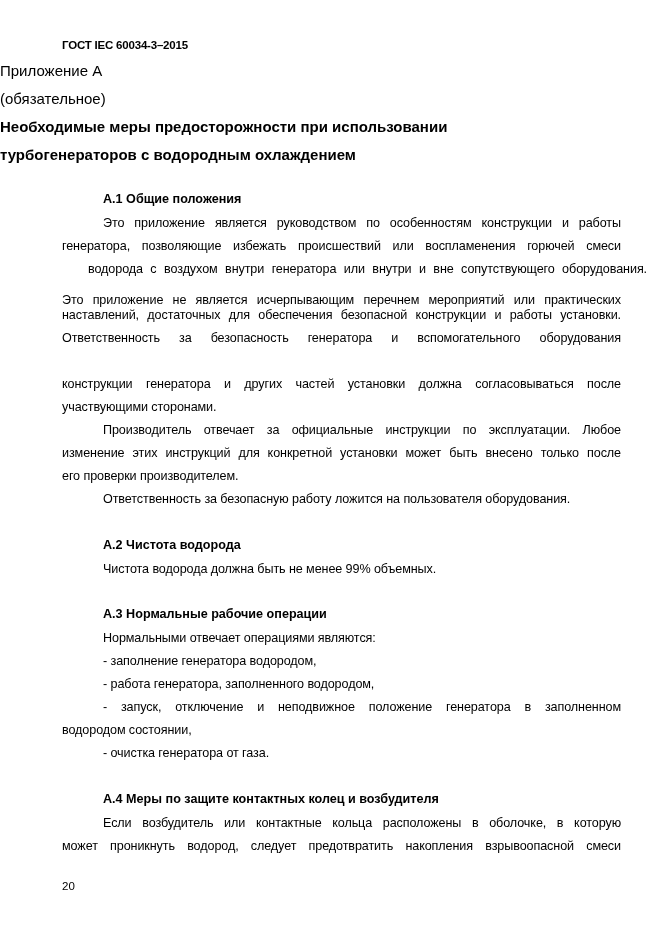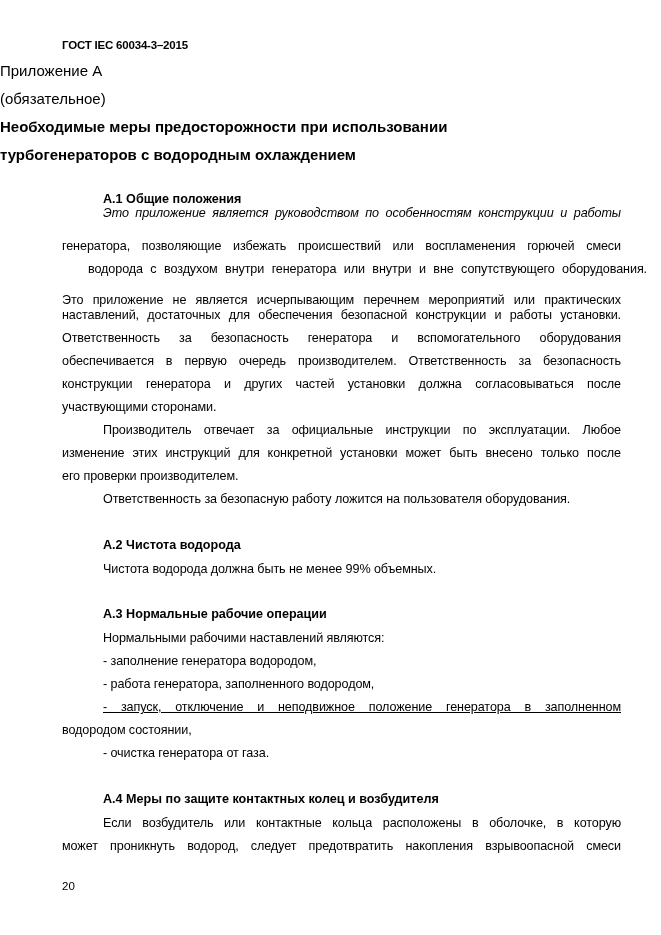--- a/index.html
+++ b/index.html
@@ -20,42 +20,41 @@
 
 <div class="page">
   <div class="header">ГОСТ IEC 60034-3–2015</div>
 
   <div class="title" style="top:62px;">Приложение А</div>
   <div class="title" style="top:90px;">(обязательное)</div>
   <div class="title bold" style="top:118px;">Необходимые меры предосторожности при использовании</div>
   <div class="title bold" style="top:146px;">турбогенераторов с водородным охлаждением</div>
 
   <div class="heading" style="top:192px;">А.1 Общие положения</div>
-  <div class="line just ind" style="top:205px;font-style:italic;">Это приложение является руководством по особенностям конструкции и работы</div>
+  <div class="line just ind" style="top:215px;">Это приложение является руководством по особенностям конструкции и работы</div>
   <div class="line just" style="top:238px;">генератора, позволяющие избежать происшествий или воспламенения горючей смеси</div>
   <div class="line just" style="top:261px;padding-left:26px;">водорода с воздухом внутри генератора или внутри и вне сопутствующего оборудования.</div>
   <div class="line just" style="top:292px;">Это приложение не является исчерпывающим перечнем мероприятий или практических</div>
   <div class="line just" style="top:307px;">наставлений, достаточных для обеспечения безопасной конструкции и работы установки.</div>
   <div class="line just" style="top:330px;">Ответственность за безопасность генератора и вспомогательного оборудования</div>
-  <div class="line just" style="top:353px;">обеспечивается в первую очередь производителем. Ответственность за безопасность</div>
   <div class="line just" style="top:376px;">конструкции генератора и других частей установки должна согласовываться после</div>
   <div class="line" style="top:399px;">участвующими сторонами.</div>
   <div class="line just ind" style="top:422px;">Производитель отвечает за официальные инструкции по эксплуатации. Любое</div>
   <div class="line just" style="top:445px;">изменение этих инструкций для конкретной установки может быть внесено только после</div>
   <div class="line" style="top:468px;">его проверки производителем.</div>
   <div class="line ind" style="top:491px;">Ответственность за безопасную работу ложится на пользователя оборудования.</div>
 
   <div class="heading" style="top:538px;">А.2 Чистота водорода</div>
   <div class="line ind" style="top:561px;">Чистота водорода должна быть не менее 99% объемных.</div>
 
   <div class="heading" style="top:607px;">А.3 Нормальные рабочие операции</div>
-  <div class="line ind" style="top:630px;">Нормальными рабочими наставлений являются:</div>
+  <div class="line ind" style="top:630px;">Нормальными отвечает операциями являются:</div>
   <div class="line ind" style="top:653px;">- заполнение генератора водородом,</div>
   <div class="line ind" style="top:676px;">- работа генератора, заполненного водородом,</div>
-  <div class="line just ind" style="top:699px;text-decoration:underline;">- запуск, отключение и неподвижное положение генератора в заполненном</div>
+  <div class="line just ind" style="top:699px;">- запуск, отключение и неподвижное положение генератора в заполненном</div>
   <div class="line" style="top:722px;">водородом состоянии,</div>
   <div class="line ind" style="top:745px;">- очистка генератора от газа.</div>
 
   <div class="heading" style="top:792px;">А.4 Меры по защите контактных колец и возбудителя</div>
   <div class="line just ind" style="top:815px;">Если возбудитель или контактные кольца расположены в оболочке, в которую</div>
   <div class="line just" style="top:838px;">может проникнуть водород, следует предотвратить накопления взрывоопасной смеси</div>
 
   <div class="pagenum">20</div>
 </div>
 

